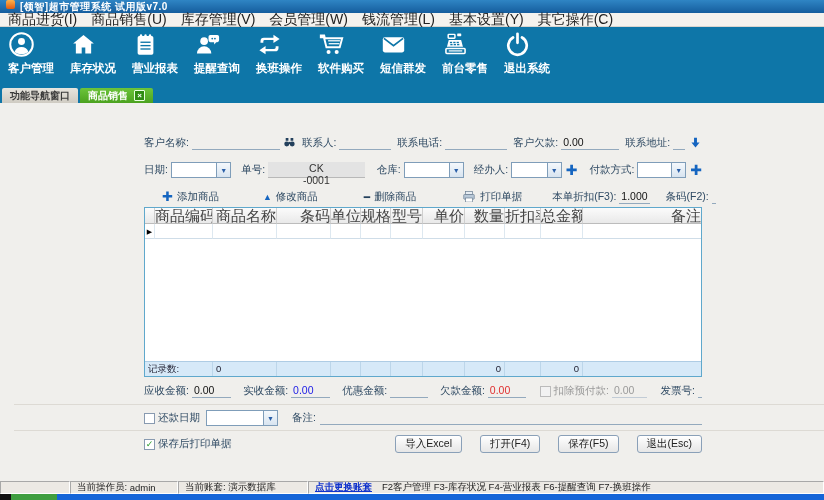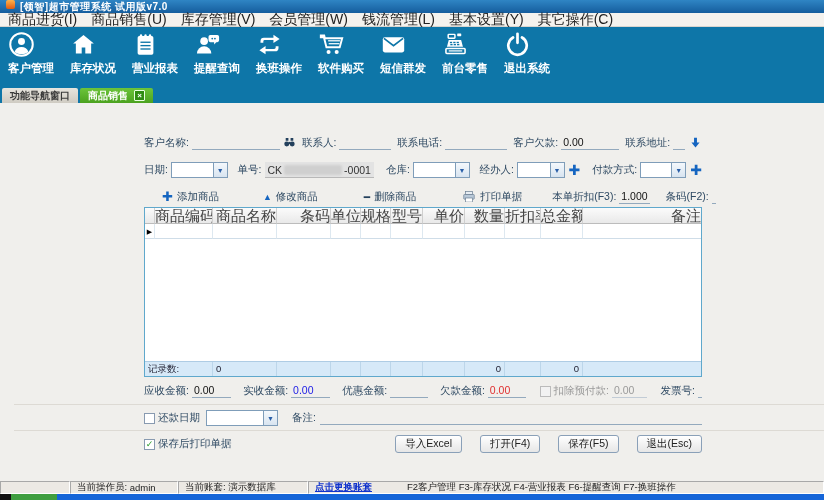--- a/index.html
+++ b/index.html
@@ -76,21 +76,21 @@
   .gap18 { margin-left:18px; }
 
   .val-blue { color:#1a1ae6; }
   .val-red { color:#e03030; }
   .val-gray { color:#9a9a9a; }
   .lbl-gray { color:#9a9a9a; }
 
   
   .statusbar { position:absolute; left:0; top:481px; width:824px; height:13px; background:#ece9e4; display:flex; font-size:9.5px; }
   .scell { border:1px solid; border-color:#a8a8a8 #fff #fff #a8a8a8; height:13px; display:flex; align-items:center; padding:0 6px; white-space:nowrap; color:#222; }
-  .scell.fill { flex:1;gap:25px; }
+  .scell.fill { flex:1; }
   .slink { color:#1133cc; text-decoration:underline; font-weight:bold; margin-right:10px; cursor:pointer; }
 
   
   .taskbar { position:absolute; left:0; top:494px; width:824px; height:6px; background:#1565d8; }
   .taskbar .blk { position:absolute; left:0; top:0; width:11px; height:6px; background:#111; }
   .taskbar .grn { position:absolute; left:11px; top:0; width:46px; height:6px; background:#3f9e3f; }
 </style>
 </head>
 <body>
 
@@ -249,21 +249,21 @@
           </svg></span>
     </div>
 
     <div class="frow" style="top:59px;">
       <span class="lbl">日期:</span>
       <span class="combo" style="width:74px;margin:0 10px 0 3px;">
           <span class="cval"></span>
           <span class="cbtn">▼</span>
         </span>
       <span class="lbl">单号:</span>
-      <span class="docfield" style="width:118px;margin:0 12px 0 3px;">
+      <span class="docfield" style="width:118px;margin:0 12px 0 3px;flex-direction:column;">
           <span>CK</span>
           <span class="redact"></span>
           <span>-0001</span>
         </span>
       <span class="lbl">仓库:</span>
       <span class="combo" style="width:74px;margin:0 10px 0 3px;">
           <span class="cval"></span>
           <span class="cbtn">▼</span>
         </span>
       <span class="lbl">经办人:</span>

